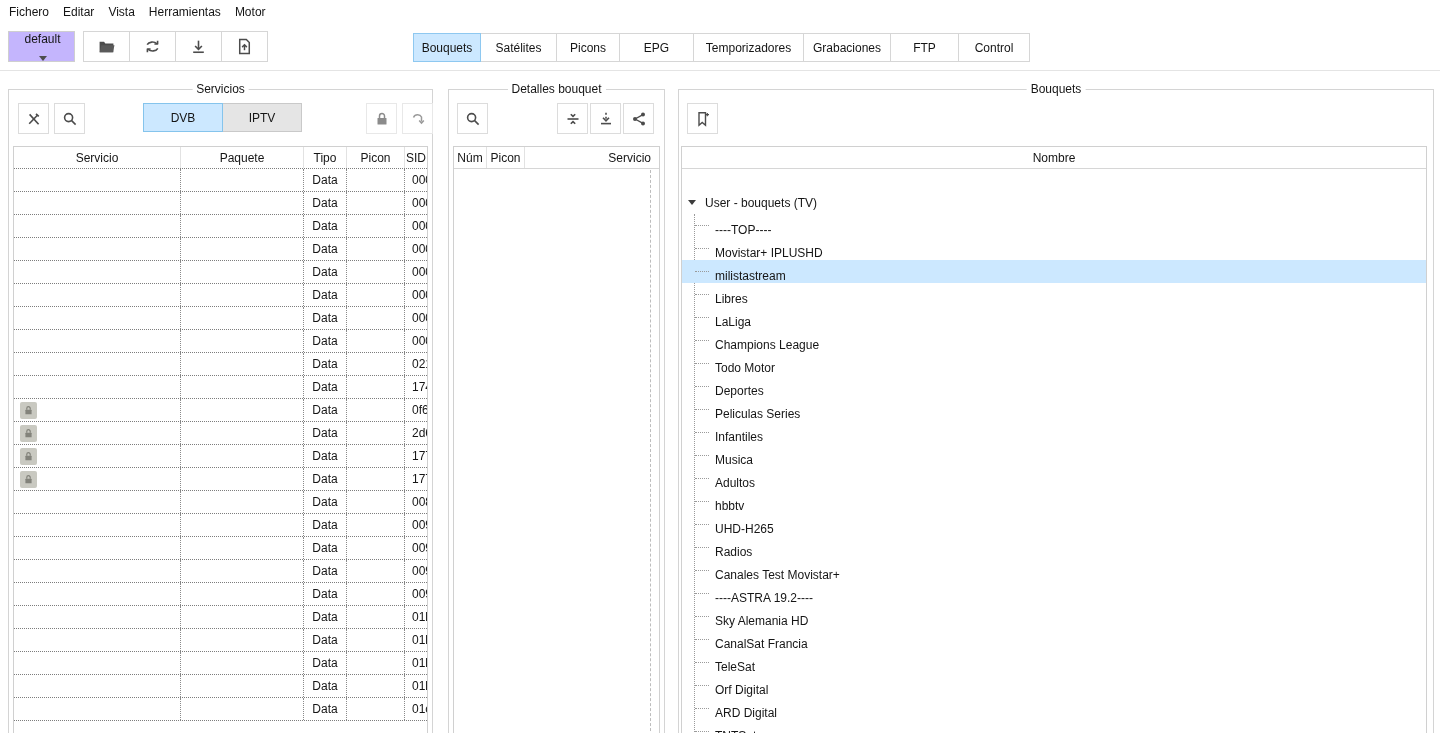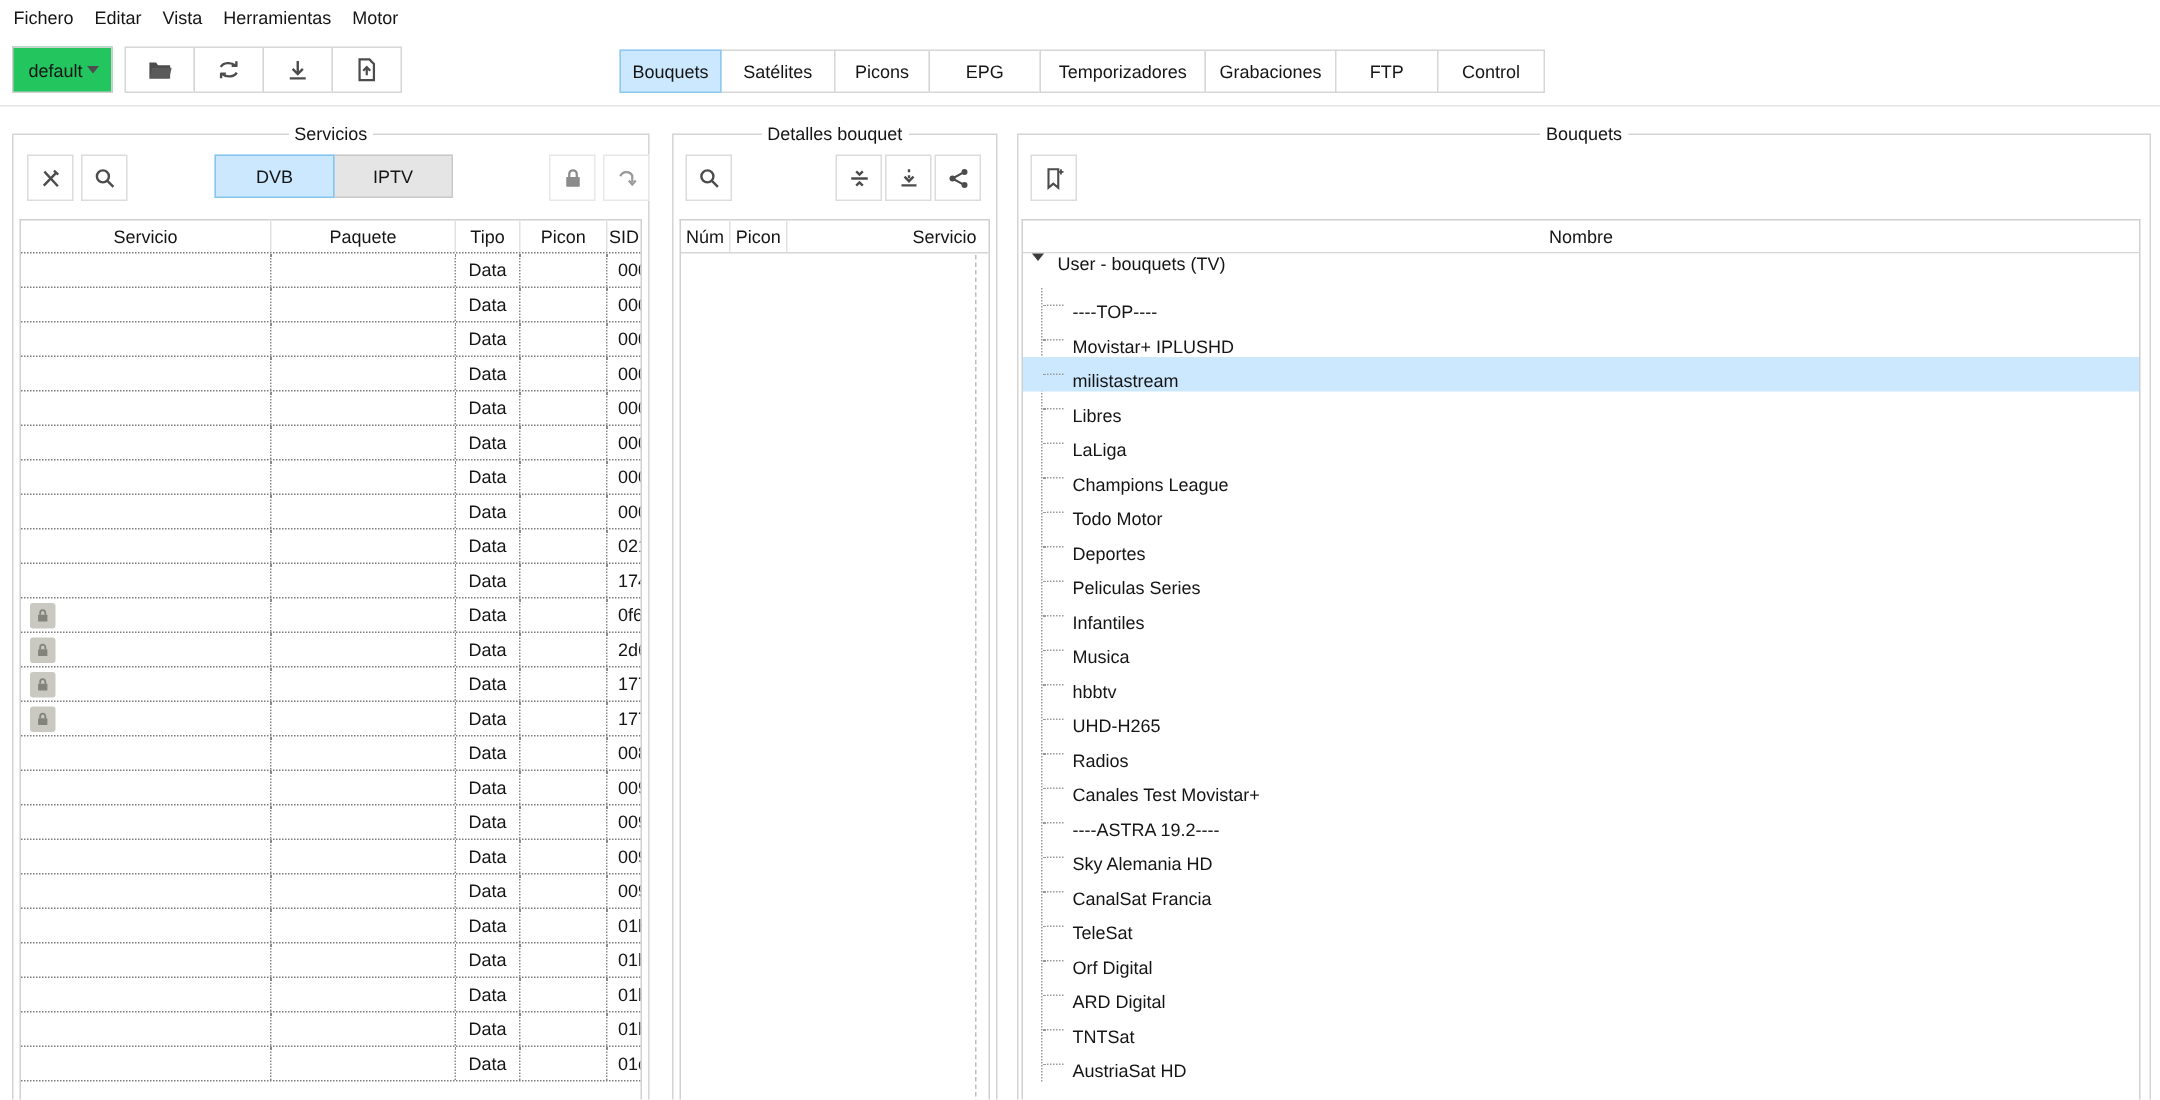--- a/index.html
+++ b/index.html
@@ -9,22 +9,22 @@
     font-family:"Liberation Sans", sans-serif; font-size:12px; color:#151515;
     position:relative;
   }
   
   .menubar { display:flex; align-items:center; height:24px; padding-left:2px; }
   .menu-item { padding:4px 7px; cursor:default; }
   
   .toolbar { position:absolute; top:30px; left:0; width:1440px; height:34px; }
   .combo {
     position:absolute; left:8px; top:1px; width:67px; height:31px;
-    border:1px solid #cfcfcf; background:#22c55e; display:flex; align-items:center;
-    justify-content:space-between; padding:0 8px 0 10px;
+    border:1px solid #cfcfcf; background:#c4b5fd; display:flex; align-items:center;
+    justify-content:space-between; padding:0 8px 0 10px;flex-direction:column;
   }
   .caret-down { width:0; height:0; border-left:4px solid transparent; border-right:4px solid transparent; border-top:5px solid #4d4d4d; }
   .btn-group { position:absolute; left:83px; top:1px; display:flex; }
   .tool-btn {
     width:47px; height:31px; border:1px solid #d6d6d6; background:#fff;
     display:flex; align-items:center; justify-content:center; margin-left:-1px;
   }
   .tool-btn:first-child { margin-left:0; }
   .tabs { position:absolute; left:413px; top:3px; display:flex; }
   .tab {
@@ -90,21 +90,21 @@
   
   .c-num { width:33px; } .c-dpicon { width:38px; } .c-dservicio { flex:1; justify-content:flex-end !important; padding-right:8px; }
   #det-grid .grid-head { border-bottom:1px solid #d6d6d6; }
   .det-body { position:absolute; top:23px; bottom:0; left:0; right:0; }
   .det-dash { position:absolute; top:0; bottom:0; right:8px; border-left:1px dashed #bdbdbd; }
   
   #bq-grid .grid-head { border-bottom:1px solid #d6d6d6; }
   .c-nombre { flex:1; }
   .tree { position:relative; }
   .tree-vline { position:absolute; left:12px; top:23px; bottom:0; border-left:1px dotted #9a9a9a; }
-  .tree-root { height:23px; display:flex; padding-left:6px; position:relative; z-index:1; background:#fff; }
+  .tree-root { height:23px; display:flex; align-items:center; padding-left:6px; position:relative; z-index:1; background:#fff;margin-top:22px; }
   .expander { width:0; height:0; border-left:4px solid transparent; border-right:4px solid transparent; border-top:5px solid #3c3c3c; margin-right:9px; }
   .tree-item { height:23px; display:flex; align-items:flex-end; padding-left:33px; position:relative; }
   .tree-item::before { content:""; position:absolute; left:13px; top:11px; width:14px; border-top:1px dotted #9a9a9a; }
   .tree-item.selected { background:#cce8ff; }
   svg { display:block; }
 </style>
 </head>
 <body>
 
 <div class="menubar" id="menubar">
@@ -565,20 +565,23 @@
         <div class="tree-item">
     <span class="tree-label">Peliculas Series</span>
   </div>
         <div class="tree-item">
     <span class="tree-label">Infantiles</span>
   </div>
         <div class="tree-item">
     <span class="tree-label">Musica</span>
   </div>
         <div class="tree-item">
+    <span class="tree-label">Adultos</span>
+  </div>
+        <div class="tree-item">
     <span class="tree-label">hbbtv</span>
   </div>
         <div class="tree-item">
     <span class="tree-label">UHD-H265</span>
   </div>
         <div class="tree-item">
     <span class="tree-label">Radios</span>
   </div>
         <div class="tree-item">
     <span class="tree-label">Canales Test Movistar+</span>

